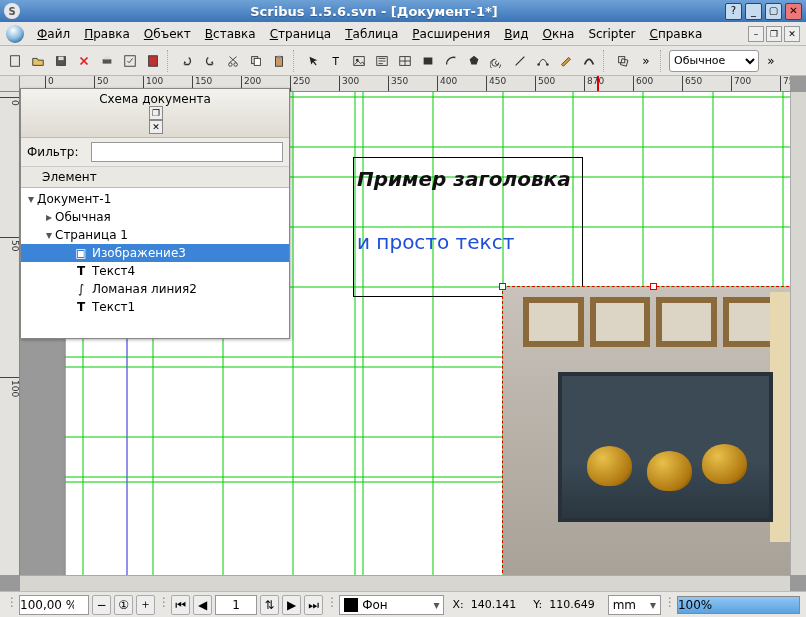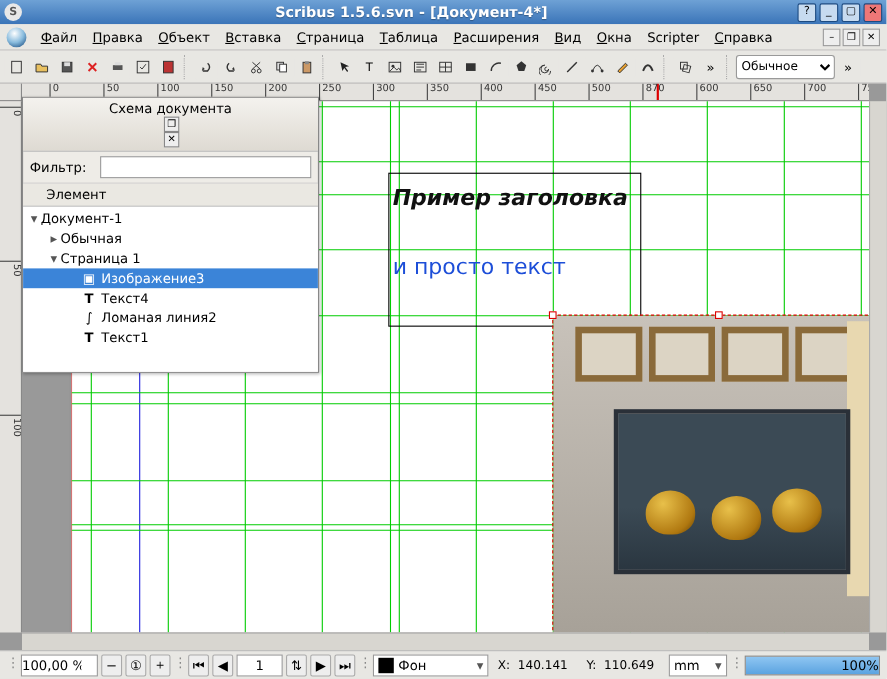--- a/index.html
+++ b/index.html
@@ -70,29 +70,29 @@
 
 
 .status{position:absolute;left:0;right:0;bottom:0;height:26px;background:#e8e7e3;border-top:1px solid #bbb;display:flex;align-items:center;padding:0 6px;gap:3px;}
 .status .grip{width:10px;height:20px;color:#888;}
 .status input.zoom{width:70px;height:20px;border:1px solid #999;text-align:right;padding-right:14px;}
 .status .sbtn{width:20px;height:20px;border:1px solid #aaa;background:#eee;display:flex;align-items:center;justify-content:center;border-radius:2px;}
 .status input.pg{width:42px;height:20px;border:1px solid #999;text-align:center;}
 .status .combo{height:20px;border:1px solid #999;background:#fff;display:flex;align-items:center;padding:0 18px 0 4px;position:relative;}
 .status .combo::after{content:"▾";position:absolute;right:4px;color:#555;}
 .status .sw{width:14px;height:14px;background:#000;margin-right:4px;}
-.status .pbar{width:130px;height:18px;border:1px solid #888;background:linear-gradient(#8fc6f2,#5ba3e0);display:flex;align-items:center;justify-content:flex-end;font-size:11px;}
+.status .pbar{width:130px;height:18px;border:1px solid #888;background:linear-gradient(#8fc6f2,#5ba3e0);display:flex;align-items:center;justify-content:flex-start;font-size:11px;}
 .status .lbl{font-size:11px;padding:0 2px;}
 </style>
 </head>
 <body>
 
 <div class="titlebar">
   <div class="icon">S</div>
-  <div class="ttl">Scribus 1.5.6.svn - [Документ-4*]</div>
+  <div class="ttl">Scribus 1.5.6.svn - [Документ-1*]</div>
   <button>?</button>
   <button>_</button>
   <button>▢</button>
   <button class="close">✕</button>
 </div>
 
 <div class="menubar">
   <div class="logo"></div>
   <div class="mi"><u>Ф</u>айл</div>
   <div class="mi"><u>П</u>равка</div>

